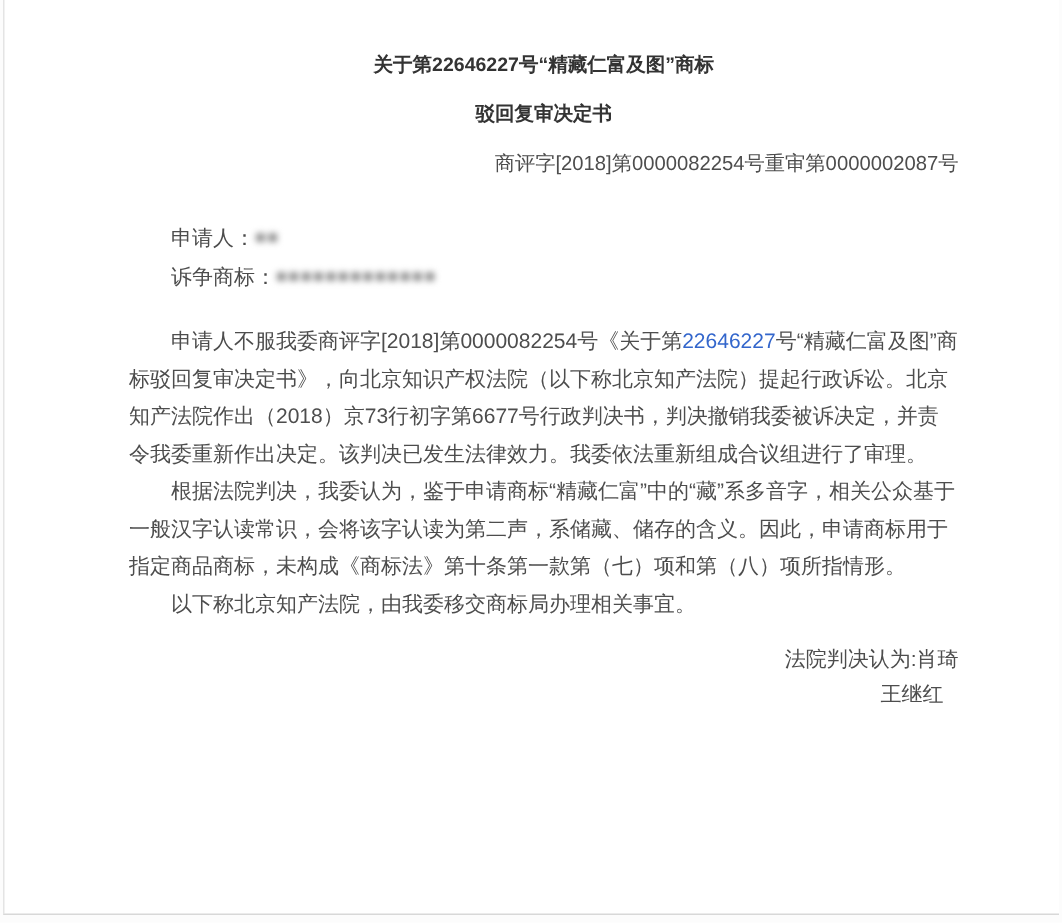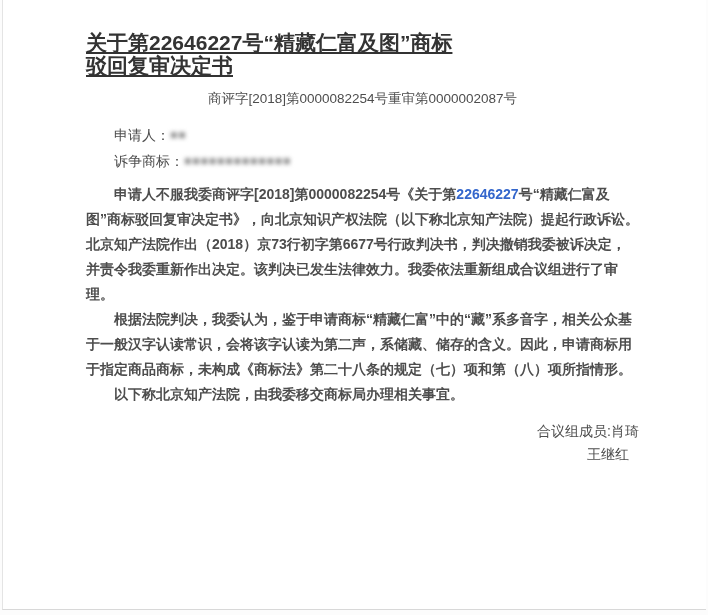--- a/index.html
+++ b/index.html
@@ -24,50 +24,49 @@
     border-left:1px solid #e4e4e4;
     border-bottom:1px solid #d8d8d8;
     overflow:hidden;
   }
   .content {
     padding:0 67px 0 83px;
     color:#4d4d4d;
     font-size:14px;
   }
   .title {
-    text-align:left;
+    text-align:center;
     font-weight:bold;
     color:#333333;
-    font-size:21px;
+    font-size:13px;
     line-height:22px;
-    text-decoration:underline;
   }
   .title-1 { padding-top:32px; }
-  .title-2 { margin-top:1px; }
+  .title-2 { margin-top:11px; }
   .ref-line {
     margin-top:13px;
-    text-align:center;
+    text-align:right;
     font-size:13.5px;
     color:#4d4d4d;
   }
   .parties {
-    margin-top:15px;
+    margin-top:28px;
     padding-left:28px;
     line-height:25px;
   }
   .party-row { white-space:nowrap; }
   .redact {
     display:inline-block;
     filter:blur(2.2px);
     color:#8f8f8f;
     font-size:12px;
     letter-spacing:1px;
     transform:translateY(-1px);
   }
-  .body-text { margin-top:7px;font-weight:bold; }
+  .body-text { margin-top:17px; }
   .para {
     margin:0;
     line-height:25px;
     text-indent:2em;
   }
   .tm-link {
     color:#3366cc;
     text-decoration:none;
     cursor:pointer;
   }
@@ -97,27 +96,27 @@
         </div>
         <div class="party-row">
           <span>诉争商标：</span><span class="redact">■■■■■■■■■■■■■</span>
         </div>
       </div>
 
       <div class="body-text">
         <p class="para"><span>申请人不服我委商评字[2018]第0000082254号《关于第</span><span class="tm-link">22646227</span><span>号“精藏仁富及图”商标驳回复审决定书》，向北京知识产权法院（以下称北京知产法院）提起行政诉讼。北京知产法院作出（2018）京73行初字第6677号行政判决书，判决撤销我委被诉决定，并责令我委重新作出决定。该判决已发生法律效力。我委依法重新组成合议组进行了审理。</span></p>
 
 
-        <p class="para">根据法院判决，我委认为，鉴于申请商标“精藏仁富”中的“藏”系多音字，相关公众基于一般汉字认读常识，会将该字认读为第二声，系储藏、储存的含义。因此，申请商标用于指定商品商标，未构成《商标法》第二十八条的规定（七）项和第（八）项所指情形。</p>
+        <p class="para">根据法院判决，我委认为，鉴于申请商标“精藏仁富”中的“藏”系多音字，相关公众基于一般汉字认读常识，会将该字认读为第二声，系储藏、储存的含义。因此，申请商标用于指定商品商标，未构成《商标法》第十条第一款第（七）项和第（八）项所指情形。</p>
 
 
         <p class="para">以下称北京知产法院，由我委移交商标局办理相关事宜。</p>
       </div>
 
       <div class="signature">
-        <div><span>合议组成员:</span><span>肖琦</span></div>
+        <div><span>法院判决认为:</span><span>肖琦</span></div>
         <div class="name-only">王继红</div>
 
       </div>
 
     </div>
   </div>
 </div>
 
 </body></html>

